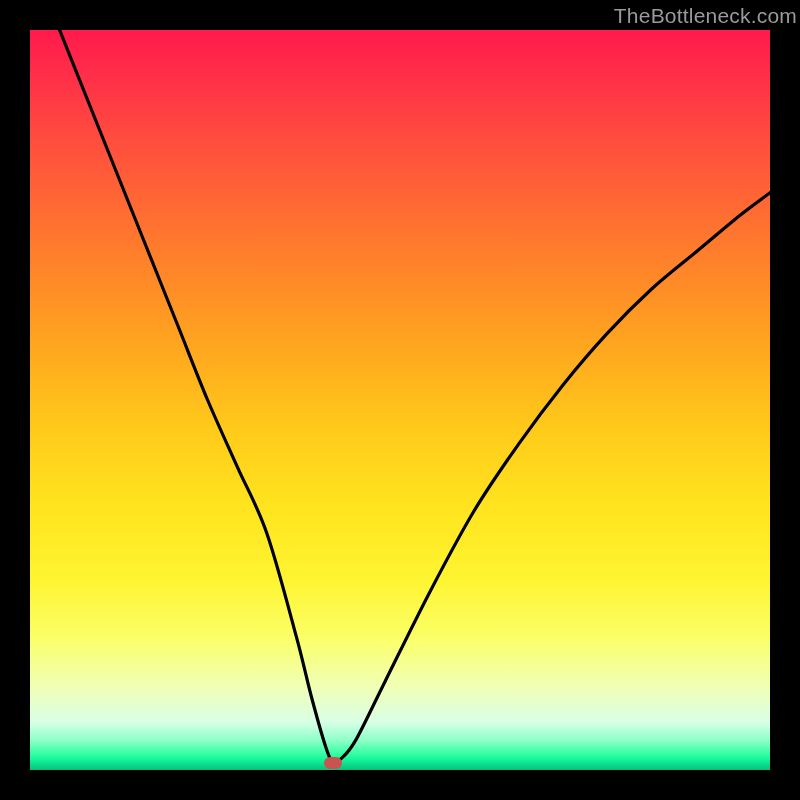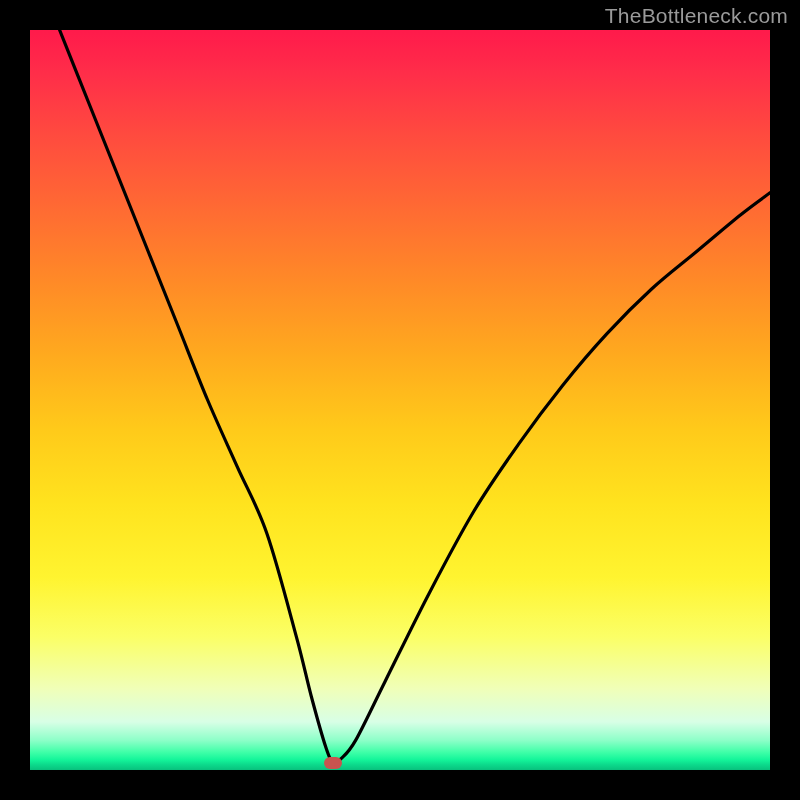--- a/index.html
+++ b/index.html
@@ -57,21 +57,21 @@
     position: absolute;
     width: 18px;
     height: 12px;
     border-radius: 6px;
     background: #c9544f;
     transform: translate(-50%, -50%);
   }
   .watermark {
     position: absolute;
     top: 4px;
-    right: 12px;
+    right: 3px;
     color: #9a9a9a;
     font-size: 21px;
     letter-spacing: 0.2px;
     font-weight: 500;
     user-select: none;
   }
 </style>
 </head>
 <body>
 

